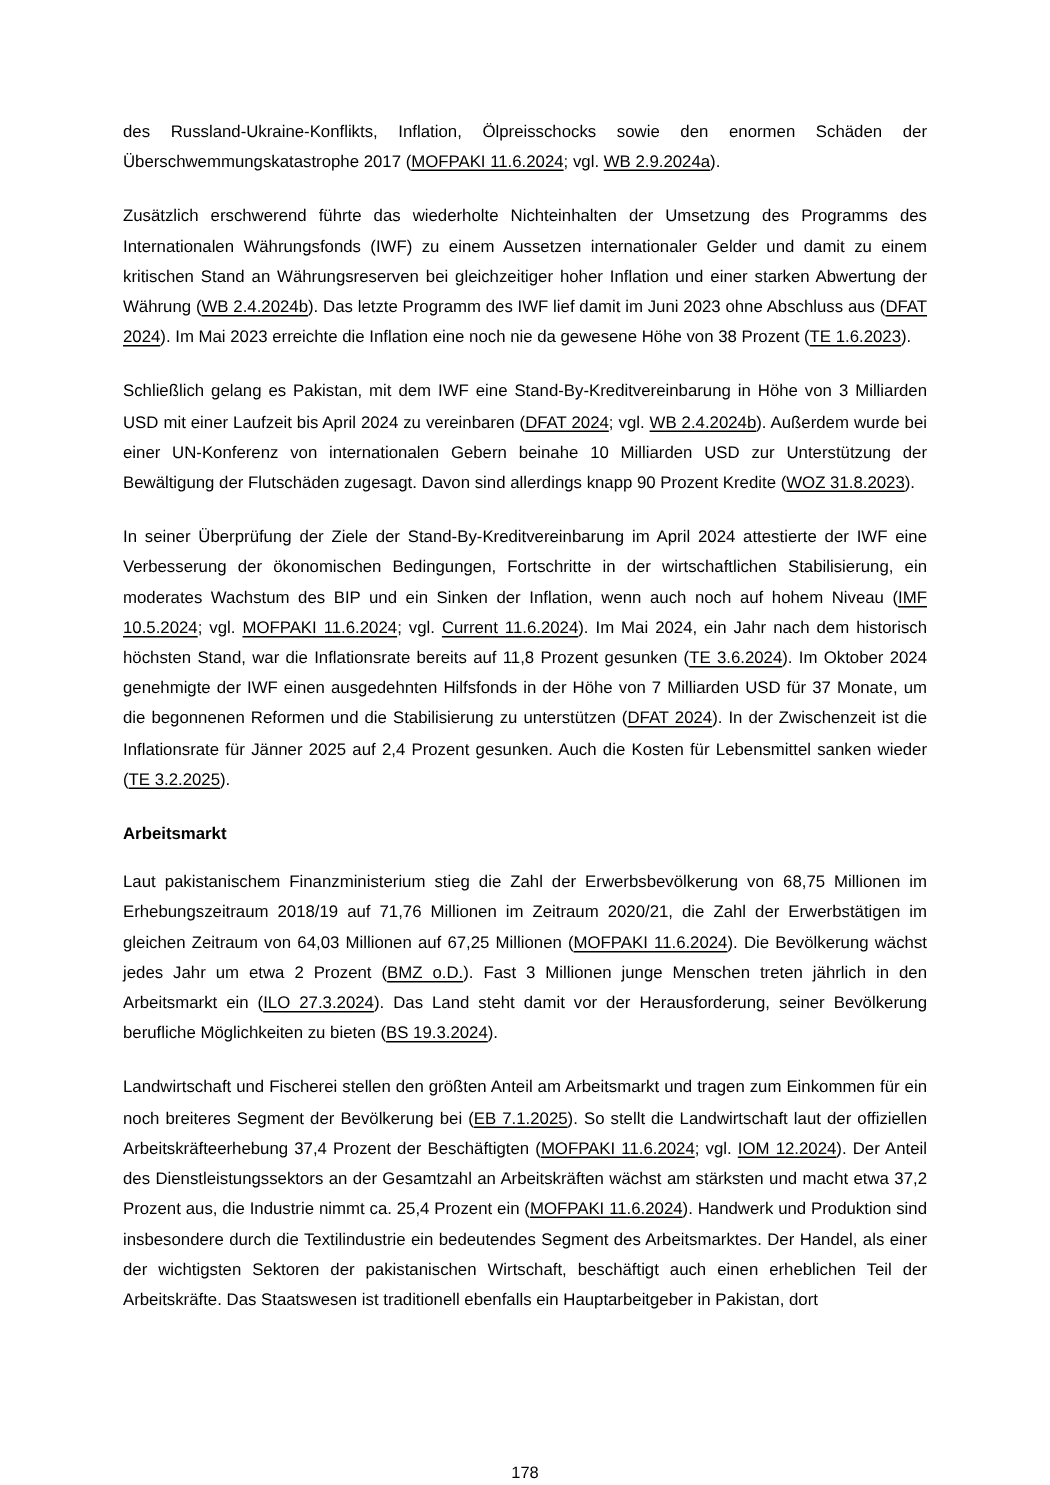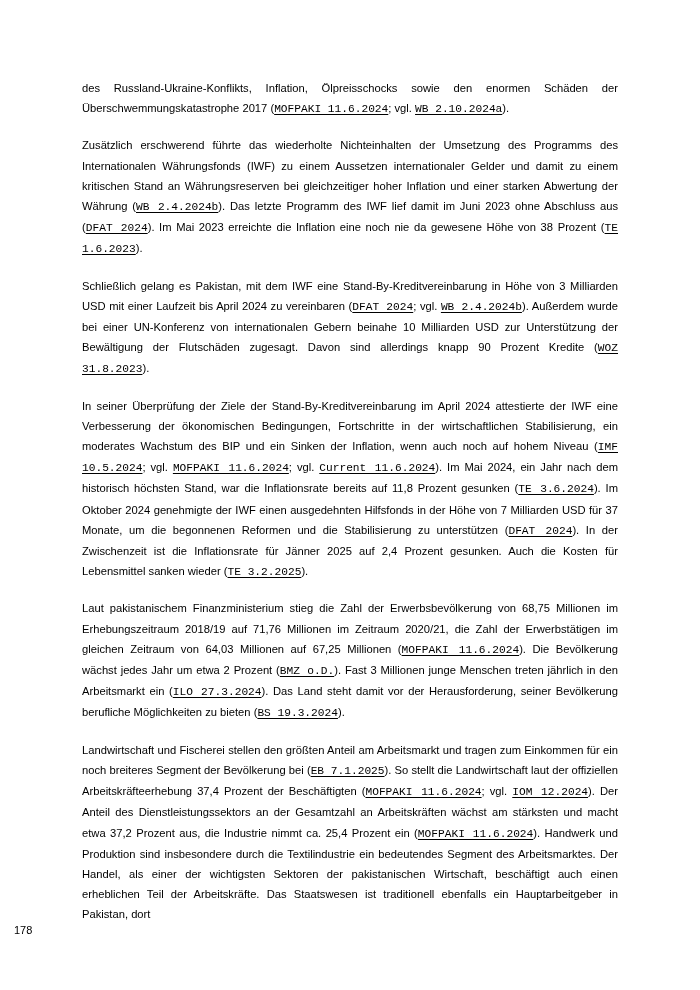--- a/index.html
+++ b/index.html
@@ -38,44 +38,43 @@
   h3.heading {
     margin: 0 0 12px 0;
     font-size: 11.2px;
     line-height: 20.2px;
     font-weight: bold;
     text-align: left;
   }
   .cite {
     text-decoration: underline;
     text-underline-offset: 2px;
-    font-family: Liberation Mono, monospace;
   }
   .pagenum {
     position: absolute;
     left: 0;
     right: 0;
-    top: 924px;
-    text-align: left;
+    top: 976px;
+    text-align: center;
     font-size: 11px;
     font-family: "Liberation Sans", sans-serif;
-    margin-left: 14px;
   }
 </style>
 </head>
 <body>
 
 <div class="page">
   <div class="content">
 
-    <p class="para" id="p1"><span>des Russland-Ukraine-Konflikts, Inflation, Ölpreisschocks sowie den enormen Schäden der Überschwemmungskatastrophe 2017 (</span><span class="cite">MOFPAKI 11.6.2024</span><span>; vgl. </span><span class="cite">WB 2.10.2024a</span><span>).</span></p>
+    <p class="para" id="p1"><span>des Russland-Ukraine-Konflikts, Inflation, Ölpreisschocks sowie den enormen Schäden der Überschwemmungskatastrophe 2017 (</span><span class="cite">MOFPAKI 11.6.2024</span><span>; vgl. </span><span class="cite">WB 2.9.2024a</span><span>).</span></p>
     <p class="para" id="p2"><span>Zusätzlich erschwerend führte das wiederholte Nichteinhalten der Umsetzung des Programms des Internationalen Währungsfonds (IWF) zu einem Aussetzen internationaler Gelder und damit zu einem kritischen Stand an Währungsreserven bei gleichzeitiger hoher Inflation und einer starken Abwertung der Währung (</span><span class="cite">WB 2.4.2024b</span><span>). Das letzte Programm des IWF lief damit im Juni 2023 ohne Abschluss aus (</span><span class="cite">DFAT 2024</span><span>). Im Mai 2023 erreichte die Inflation eine noch nie da gewesene Höhe von 38 Prozent (</span><span class="cite">TE 1.6.2023</span><span>).</span></p>
     <p class="para" id="p3"><span>Schließlich gelang es Pakistan, mit dem IWF eine Stand-By-Kreditvereinbarung in Höhe von 3 Milliarden USD mit einer Laufzeit bis April 2024 zu vereinbaren (</span><span class="cite">DFAT 2024</span><span>; vgl. </span><span class="cite">WB 2.4.2024b</span><span>). Außerdem wurde bei einer UN-Konferenz von internationalen Gebern beinahe 10 Milliarden USD zur Unterstützung der Bewältigung der Flutschäden zugesagt. Davon sind allerdings knapp 90 Prozent Kredite (</span><span class="cite">WOZ 31.8.2023</span><span>).</span></p>
     <p class="para" id="p4"><span>In seiner Überprüfung der Ziele der Stand-By-Kreditvereinbarung im April 2024 attestierte der IWF eine Verbesserung der ökonomischen Bedingungen, Fortschritte in der wirtschaftlichen Stabilisierung, ein moderates Wachstum des BIP und ein Sinken der Inflation, wenn auch noch auf hohem Niveau (</span><span class="cite">IMF 10.5.2024</span><span>; vgl. </span><span class="cite">MOFPAKI 11.6.2024</span><span>; vgl. </span><span class="cite">Current 11.6.2024</span><span>). Im Mai 2024, ein Jahr nach dem historisch höchsten Stand, war die Inflationsrate bereits auf 11,8 Prozent gesunken (</span><span class="cite">TE 3.6.2024</span><span>). Im Oktober 2024 genehmigte der IWF einen ausgedehnten Hilfsfonds in der Höhe von 7 Milliarden USD für 37 Monate, um die begonnenen Reformen und die Stabilisierung zu unterstützen (</span><span class="cite">DFAT 2024</span><span>). In der Zwischenzeit ist die Inflationsrate für Jänner 2025 auf 2,4 Prozent gesunken. Auch die Kosten für Lebensmittel sanken wieder (</span><span class="cite">TE 3.2.2025</span><span>).</span></p>
 
+    <h3 class="heading">Arbeitsmarkt</h3>
 
     <p class="para" id="p5"><span>Laut pakistanischem Finanzministerium stieg die Zahl der Erwerbsbevölkerung von 68,75 Millionen im Erhebungszeitraum 2018/19 auf 71,76 Millionen im Zeitraum 2020/21, die Zahl der Erwerbstätigen im gleichen Zeitraum von 64,03 Millionen auf 67,25 Millionen (</span><span class="cite">MOFPAKI 11.6.2024</span><span>). Die Bevölkerung wächst jedes Jahr um etwa 2 Prozent (</span><span class="cite">BMZ o.D.</span><span>). Fast 3 Millionen junge Menschen treten jährlich in den Arbeitsmarkt ein (</span><span class="cite">ILO 27.3.2024</span><span>). Das Land steht damit vor der Herausforderung, seiner Bevölkerung berufliche Möglichkeiten zu bieten (</span><span class="cite">BS 19.3.2024</span><span>).</span></p>
     <p class="para" id="p6"><span>Landwirtschaft und Fischerei stellen den größten Anteil am Arbeitsmarkt und tragen zum Einkommen für ein noch breiteres Segment der Bevölkerung bei (</span><span class="cite">EB 7.1.2025</span><span>). So stellt die Landwirtschaft laut der offiziellen Arbeitskräfteerhebung 37,4 Prozent der Beschäftigten (</span><span class="cite">MOFPAKI 11.6.2024</span><span>; vgl. </span><span class="cite">IOM 12.2024</span><span>). Der Anteil des Dienstleistungssektors an der Gesamtzahl an Arbeitskräften wächst am stärksten und macht etwa 37,2 Prozent aus, die Industrie nimmt ca. 25,4 Prozent ein (</span><span class="cite">MOFPAKI 11.6.2024</span><span>). Handwerk und Produktion sind insbesondere durch die Textilindustrie ein bedeutendes Segment des Arbeitsmarktes. Der Handel, als einer der wichtigsten Sektoren der pakistanischen Wirtschaft, beschäftigt auch einen erheblichen Teil der Arbeitskräfte. Das Staatswesen ist traditionell ebenfalls ein Hauptarbeitgeber in Pakistan, dort</span></p>
 
   </div>
 
   <div class="pagenum">178</div>
 </div>
 
 </body></html>

